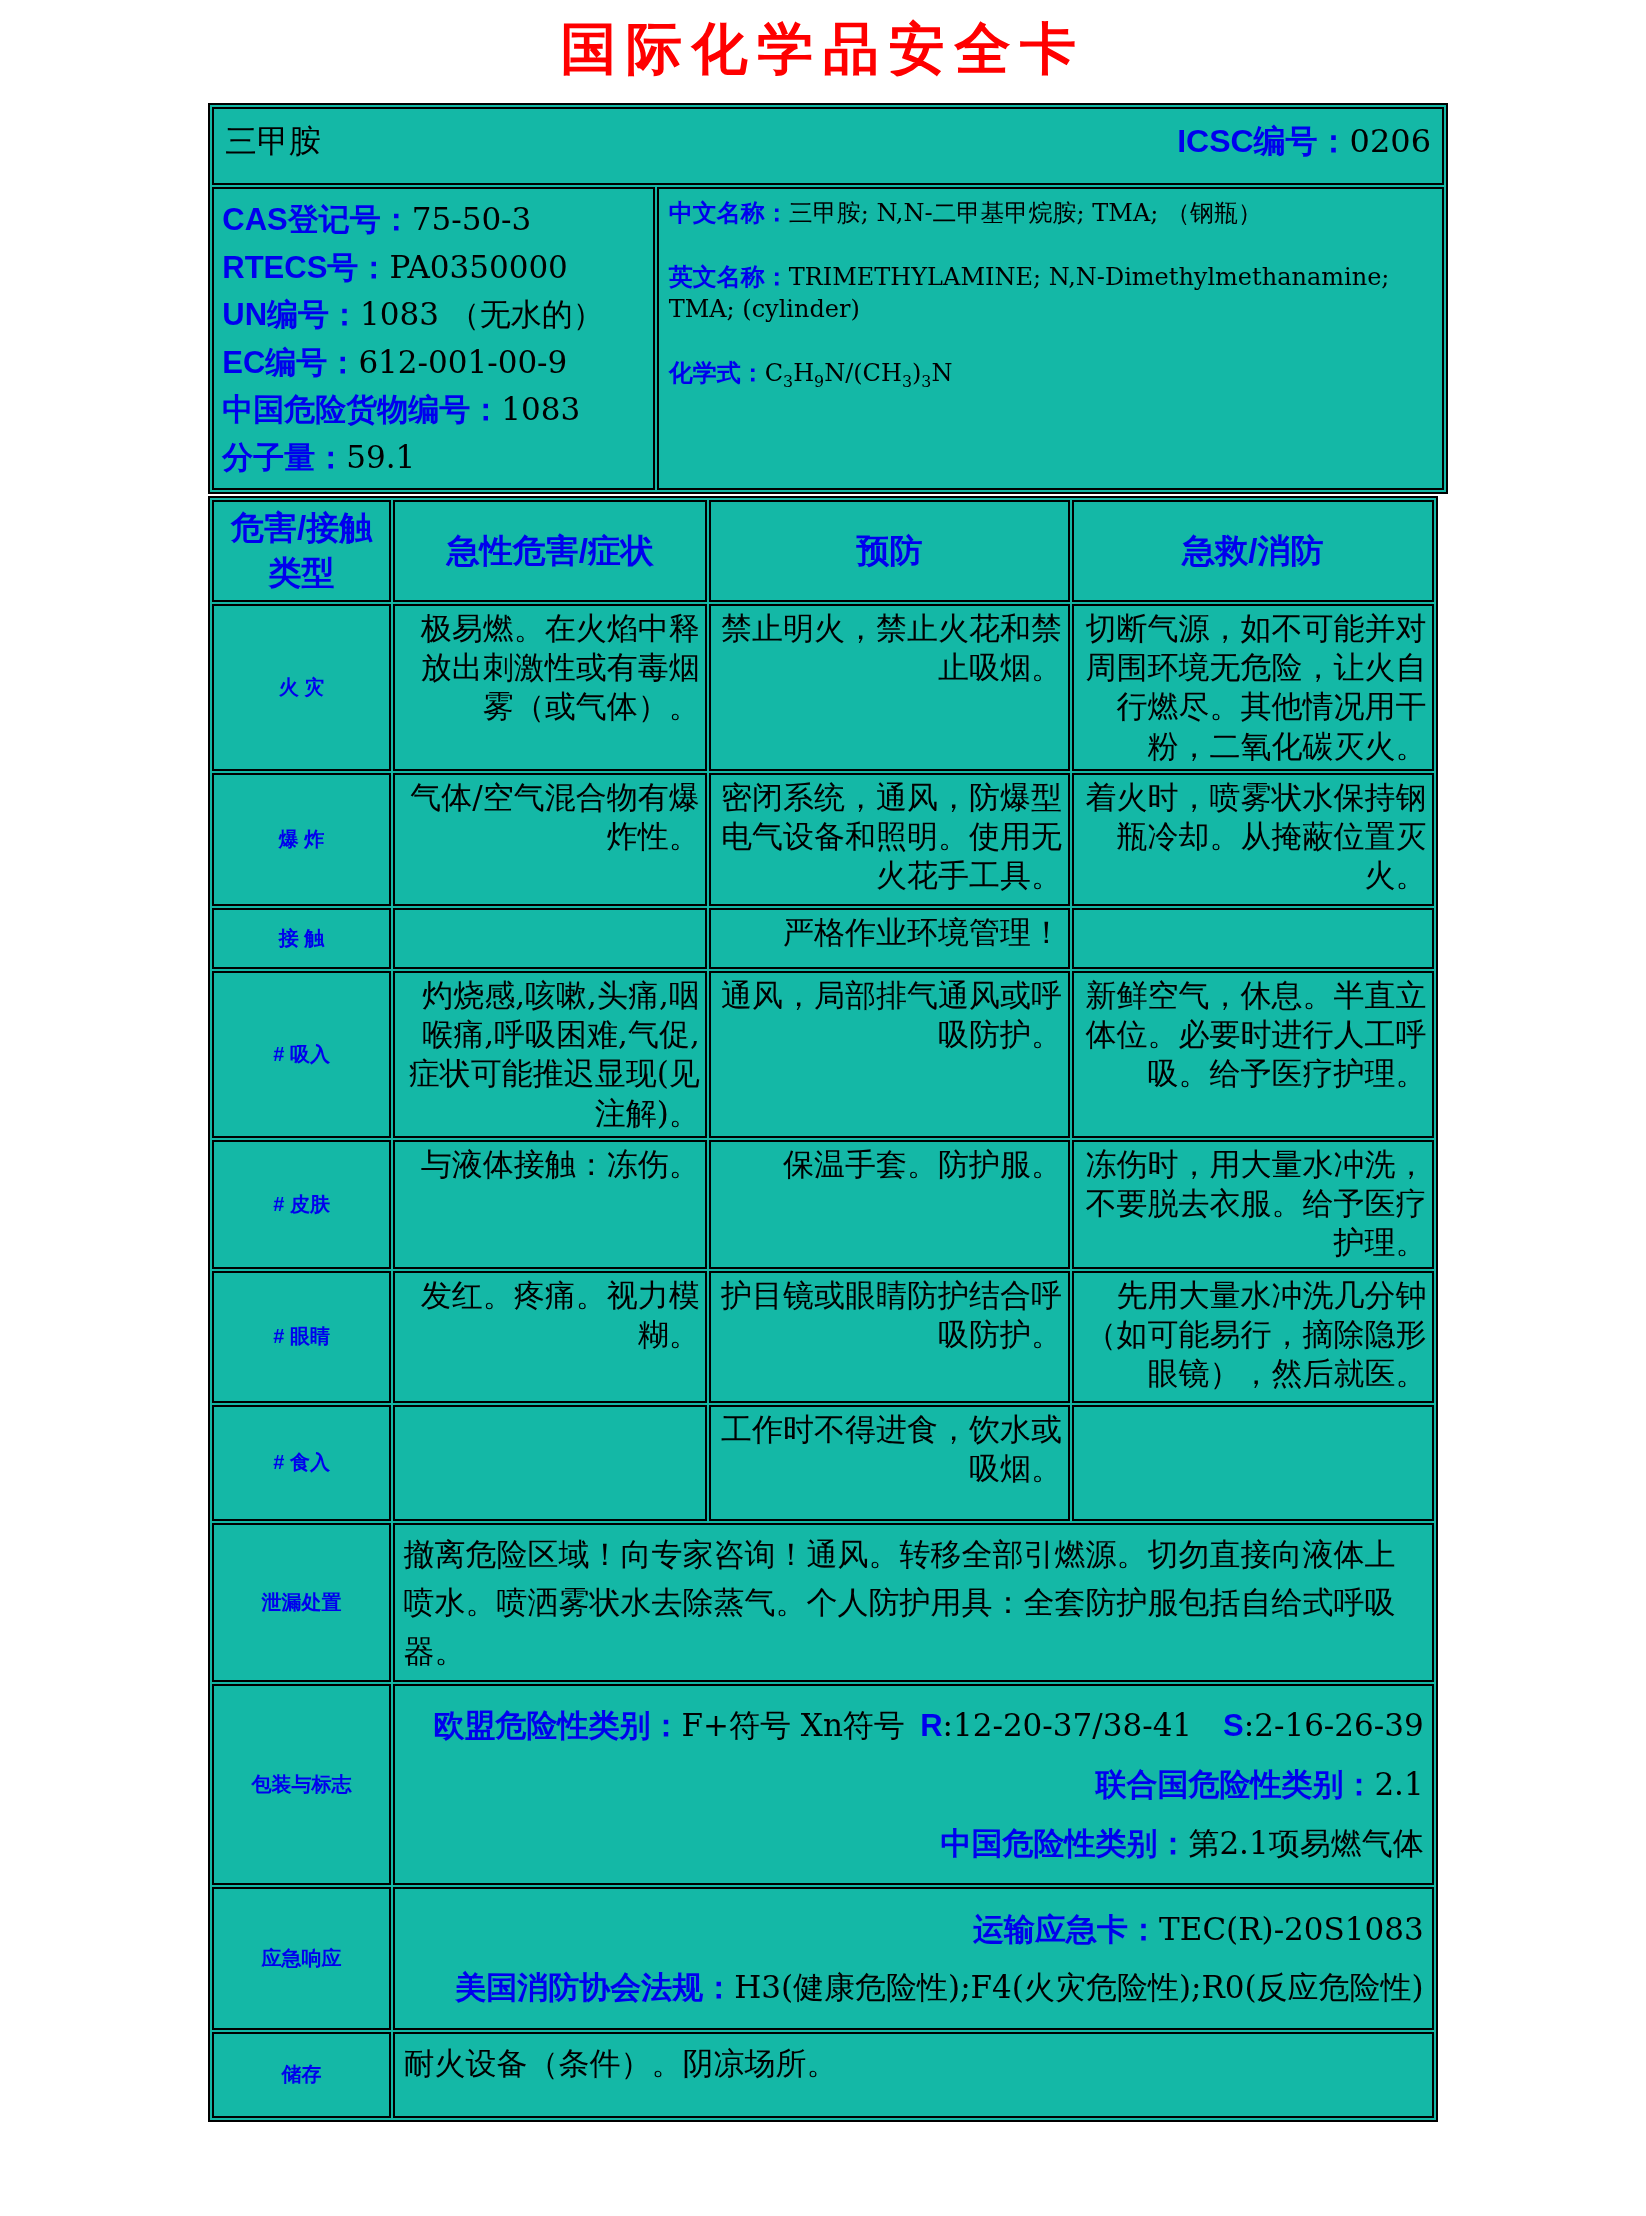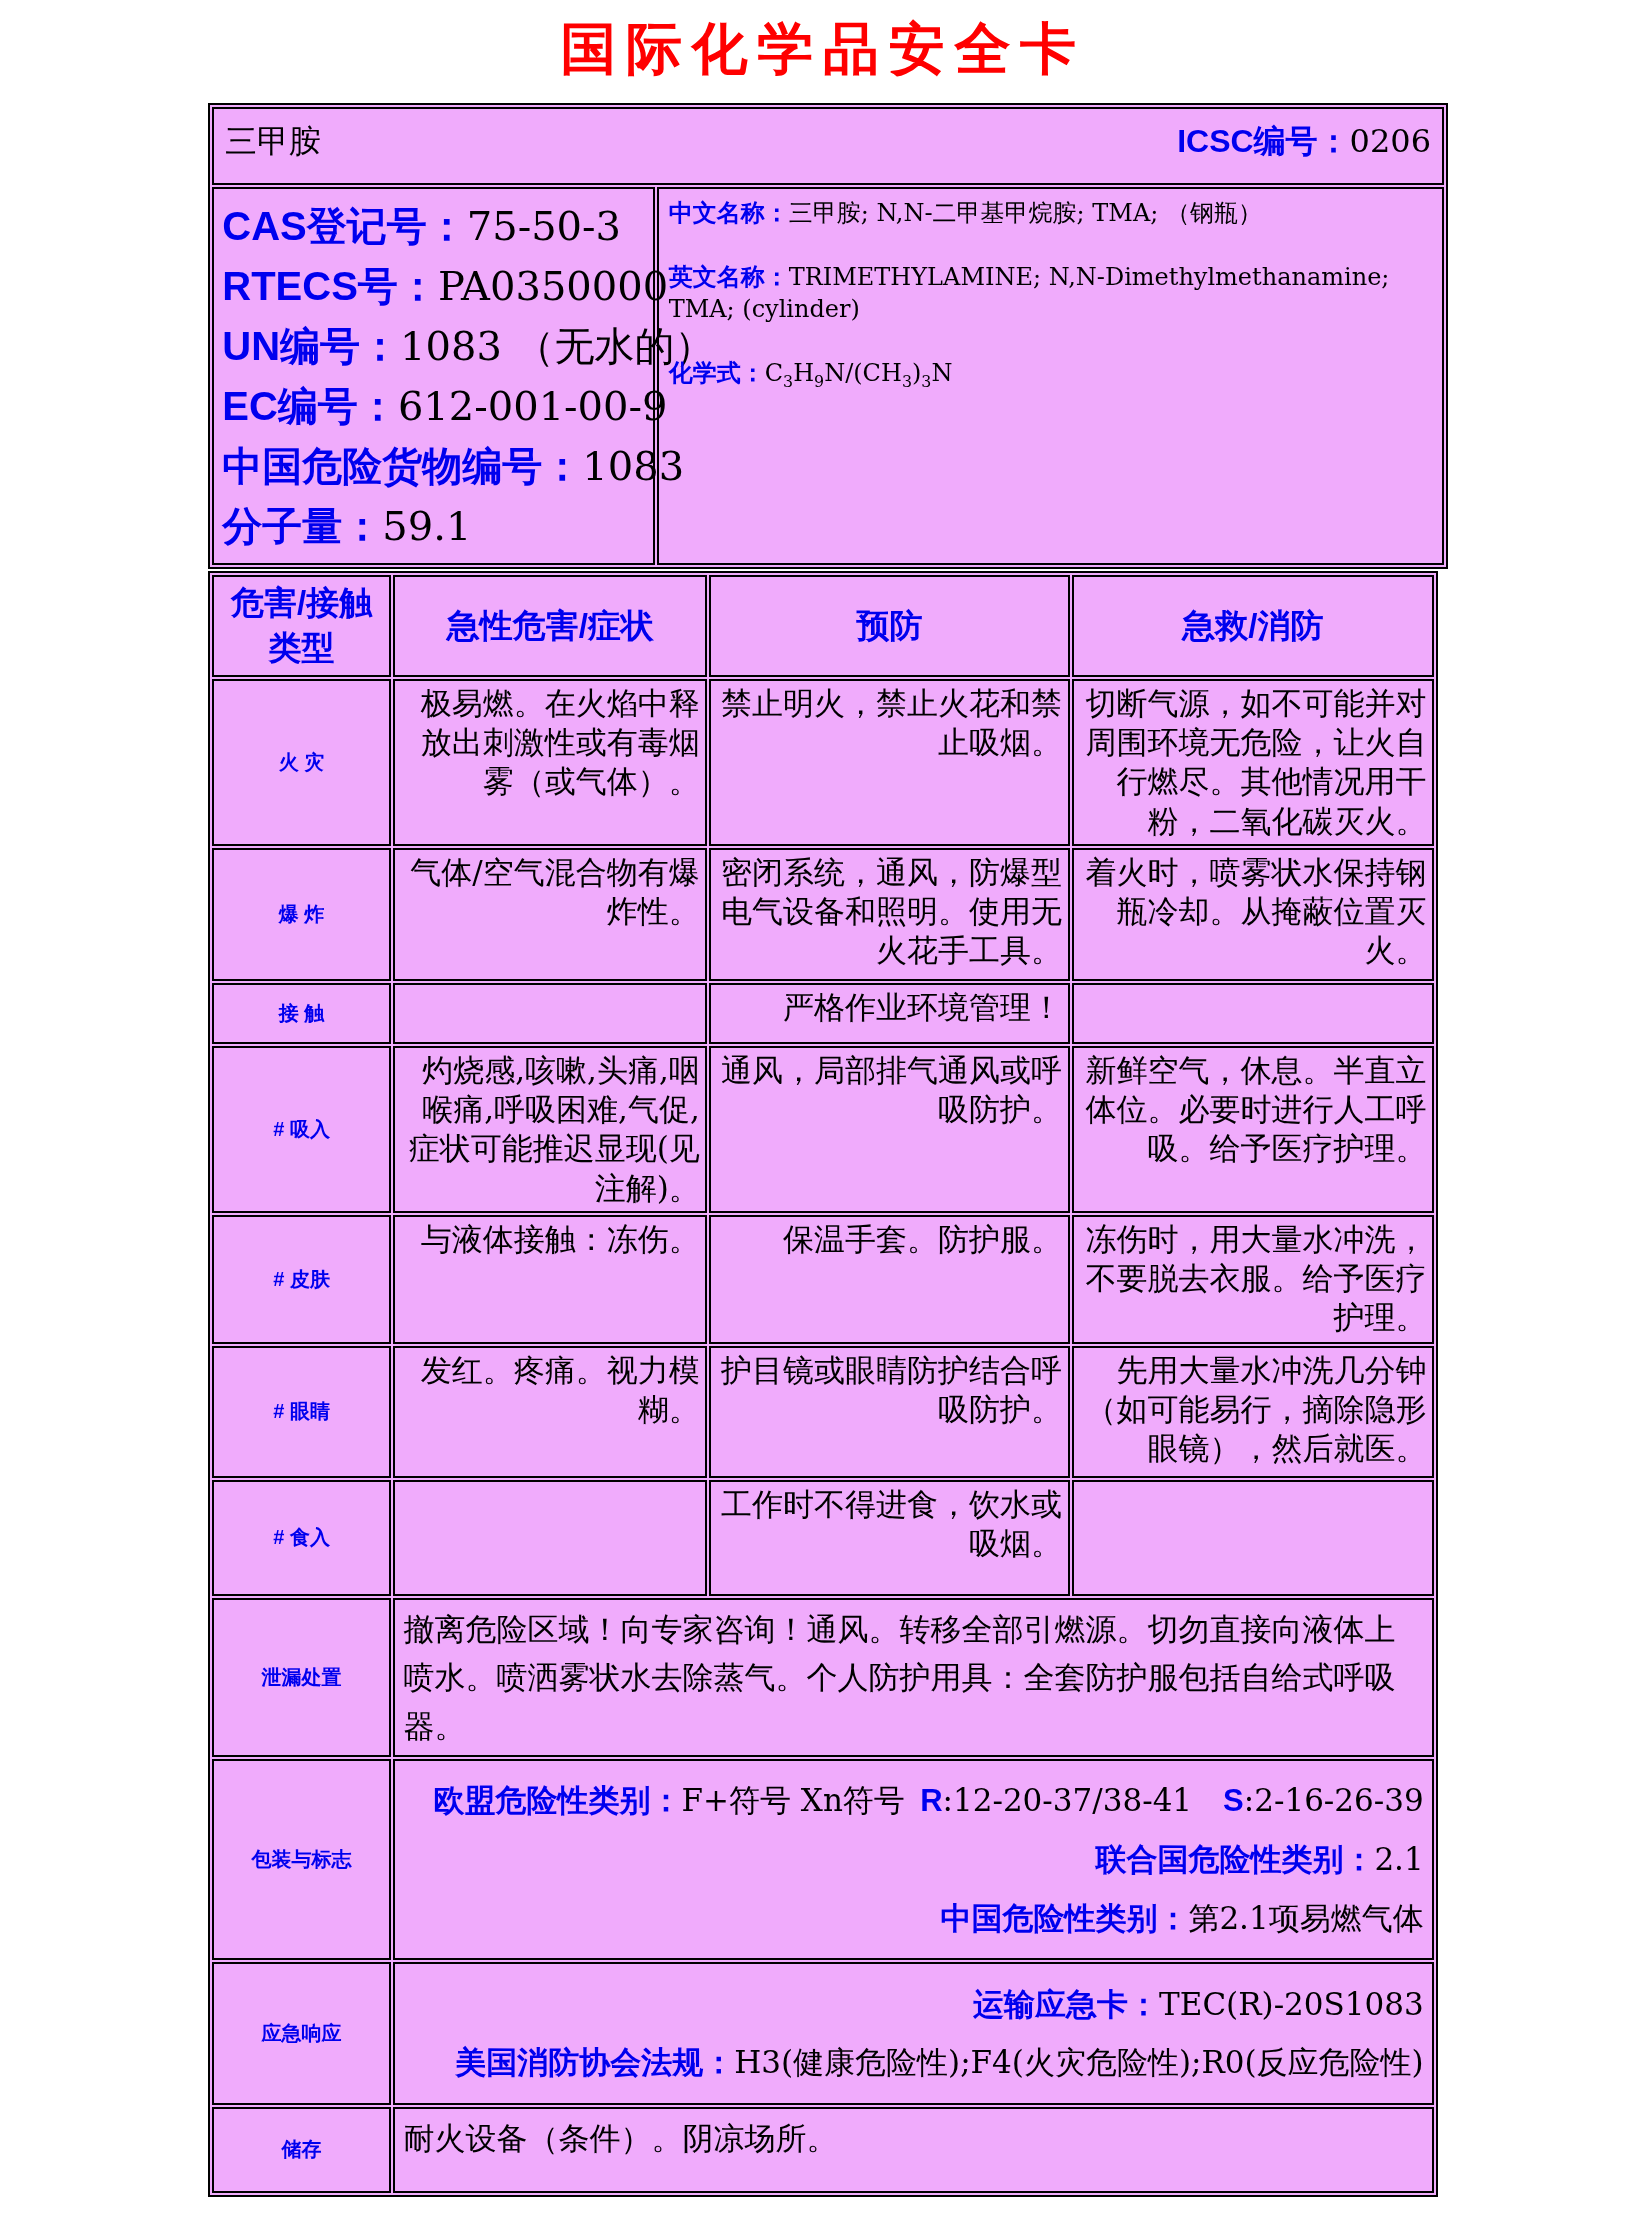--- a/index.html
+++ b/index.html
@@ -8,29 +8,29 @@
     font-family:"DejaVu Serif","Liberation Serif",serif;color:#000;
   }
   .sheet{position:absolute;left:208px;top:18px;width:1230px;}
   .title{
     margin:0 0 23.6px 0;text-align:center;color:#FF0000;
     font-family:"DejaVu Serif","Liberation Serif",serif;
     font-weight:900;font-size:56px;letter-spacing:9.7px;line-height:1.1;
   }
   table{
     border-collapse:separate;border-spacing:2.1px;border:2.8px solid #000;
-    width:1230px;table-layout:fixed;background:#f0abfc;
+    width:1230px;table-layout:fixed;background:#14b8a6;
   }
   .top-table{margin-bottom:2.1px;}
   td,th{border:2.1px solid #000;box-sizing:border-box;vertical-align:top;padding:4.2px 7px;}
   .blue{color:#0000EE;font-family:"Liberation Sans","DejaVu Sans",sans-serif;font-weight:bold;}
   
   .name-cell{padding:11px 11px;}
   .name-flex{display:flex;justify-content:space-between;align-items:baseline;font-size:32px;}
-  .id-cell{font-size:40px;line-height:1.5;padding:7px 8.3px;}
+  .id-cell{font-size:31px;line-height:1.5;padding:7px 8.3px;}
   .id-line{white-space:nowrap;}
   .names-cell{font-size:24px;line-height:1.35;padding:8.3px 9.7px;}
   .name-block{margin-bottom:31px;}
   .name-block:last-child{margin-bottom:0;}
   .formula sub{font-size:66%;}
   
   th.head{
     vertical-align:middle;text-align:center;font-size:33px;line-height:1.35;
     color:#0000EE;font-family:"Liberation Sans","DejaVu Sans",sans-serif;font-weight:bold;
   }

